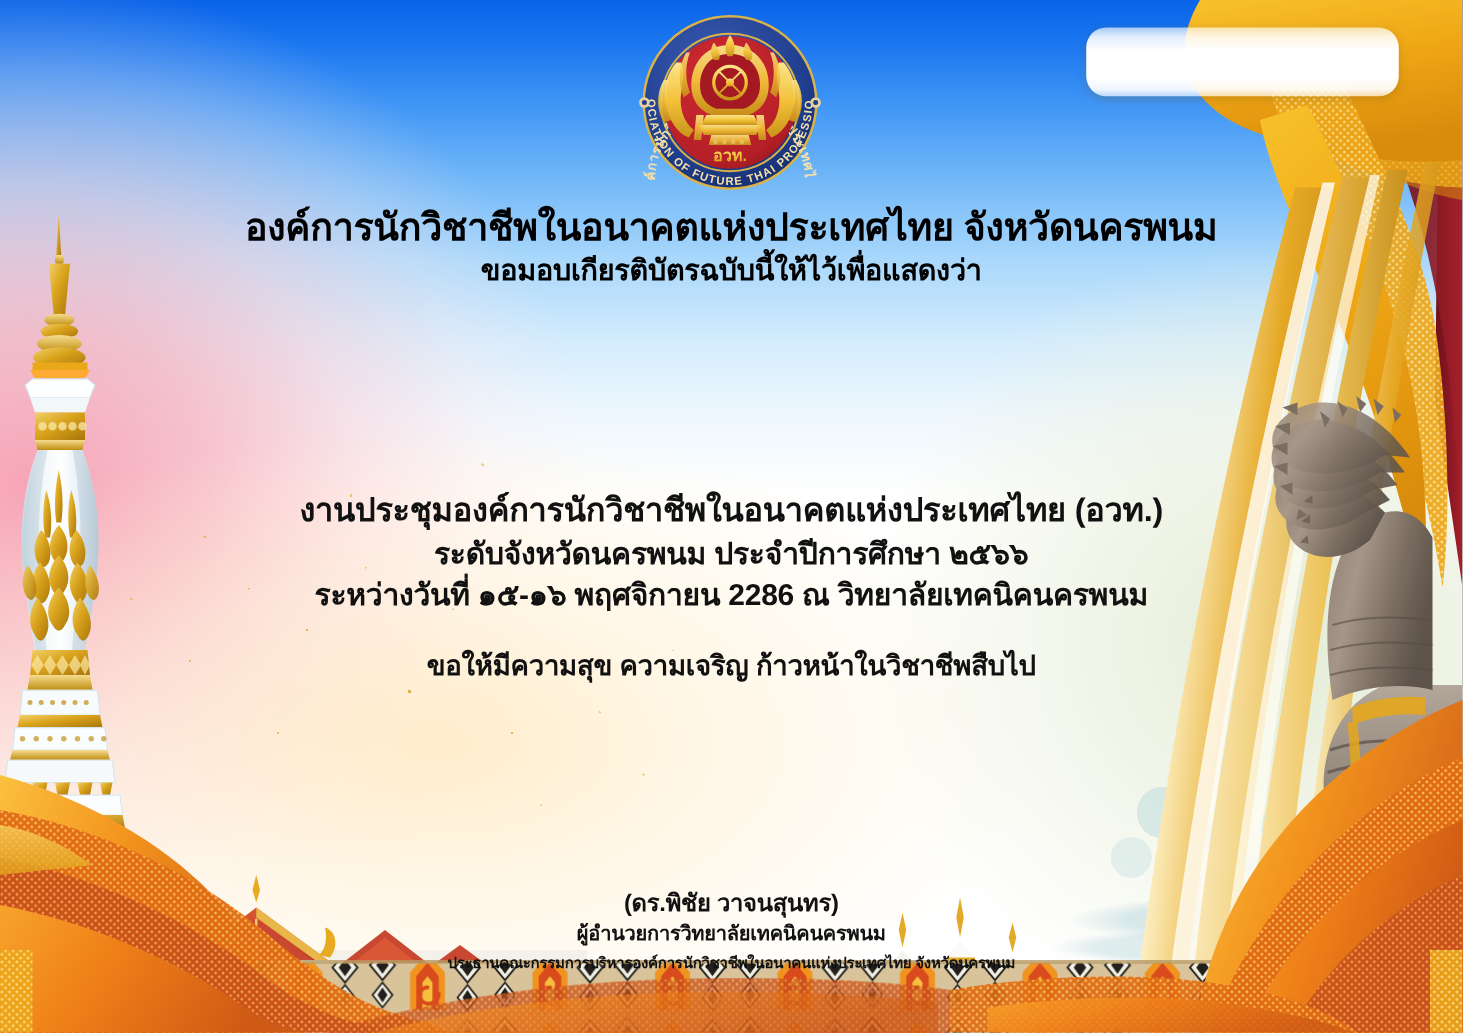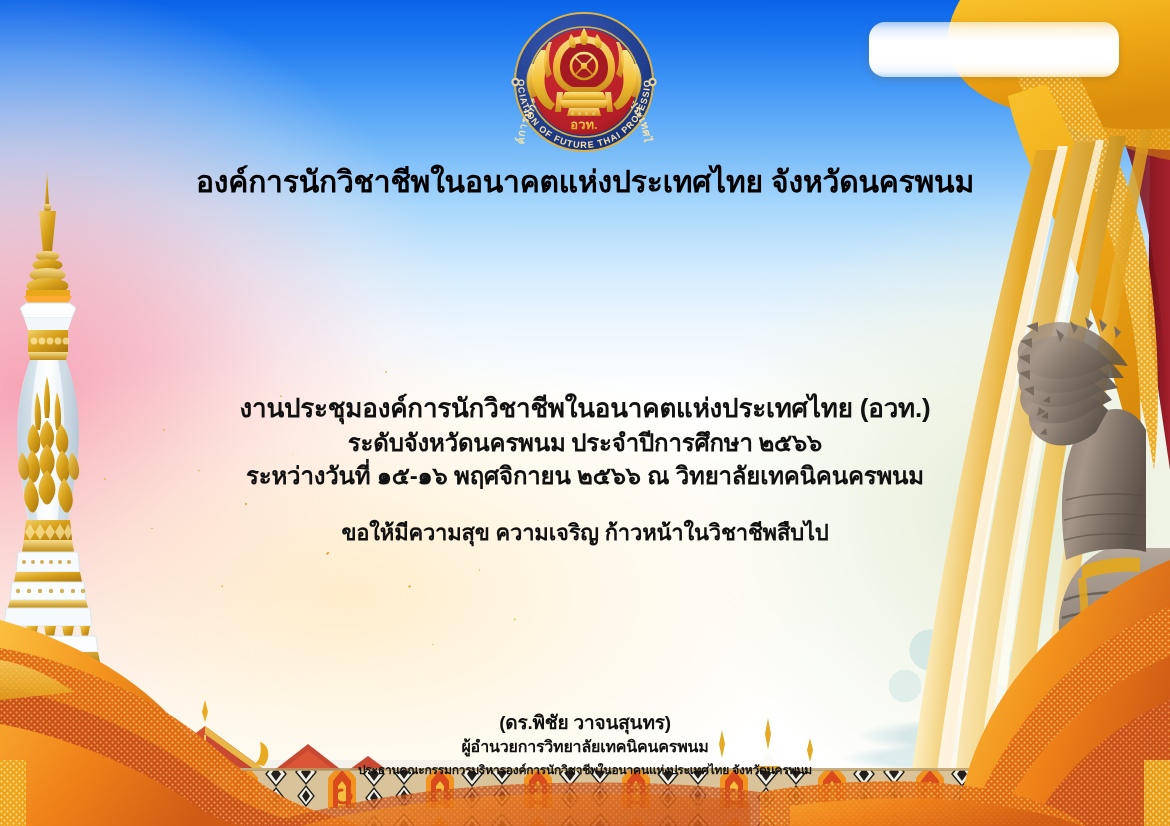--- a/index.html
+++ b/index.html
@@ -122,21 +122,21 @@
         font-family:"Liberation Sans","DejaVu Sans",sans-serif;
         color:#111; font-weight:bold; white-space:nowrap;
         letter-spacing:-.2px; }
 
   .hdr1{ top:158px; font-size:30px; color:#000; }
   .hdr2{ top:198px; font-size:23px; color:#000; }
 
   .recipient{ top:300px; font-size:28px; min-height:34px; }
 
   .body1{ top:387px; font-size:26px; }
-  .body2{ top:423px; font-size:24px;font-family:Liberation Serif, serif; }
+  .body2{ top:423px; font-size:24px; }
   .body3{ top:456px; font-size:24px; }
 
   .wish1{ top:515px; font-size:22px; }
   .wish2{ top:548px; font-size:22px; }
 
   .sig-name{ top:707px; font-size:19px; }
   .sig-pos1{ top:734px; font-size:16px; }
   .sig-pos2{ top:760px; font-size:12px; }
 </style>
 </head>
@@ -635,26 +635,27 @@
       <rect x="84" y="100" width="3" height="3"></rect>
         <rect x="91" y="100" width="3" height="3"></rect>
     </g>
 
     <text x="83" y="117" text-anchor="middle" font-size="13" font-weight="bold" fill="url(#emGold)" font-family="'Liberation Sans','DejaVu Sans',sans-serif">อวท.</text>
   </svg>
 
   <div class="name-plate"></div>
 
   <div class="txt hdr1">องค์การนักวิชาชีพในอนาคตแห่งประเทศไทย จังหวัดนครพนม</div>
+  <div class="txt hdr2">ขอมอบเกียรติบัตรฉบับนี้ให้ไว้เพื่อแสดงว่า</div>
 
   <div class="txt recipient"></div>
 
   <div class="txt body1">งานประชุมองค์การนักวิชาชีพในอนาคตแห่งประเทศไทย (อวท.)</div>
   <div class="txt body2">ระดับจังหวัดนครพนม ประจำปีการศึกษา ๒๕๖๖</div>
-  <div class="txt body3">ระหว่างวันที่ ๑๕-๑๖ พฤศจิกายน ๒๕๖๖  ณ วิทยาลัยเทคนิคนครพนม</div>
+  <div class="txt body3">ระหว่างวันที่ ๑๕-๑๖ พฤศจิกายน 2286  ณ วิทยาลัยเทคนิคนครพนม</div>
 
   <div class="txt wish1">ขอให้มีความสุข ความเจริญ ก้าวหน้าในวิชาชีพสืบไป</div>
 
   <div class="txt sig-pos1">ผู้อำนวยการวิทยาลัยเทคนิคนครพนม</div>
   <div class="txt sig-name">(ดร.พิชัย  วาจนสุนทร)</div>
   <div class="txt sig-pos2">ประธานคณะกรรมการบริหารองค์การนักวิชาชีพในอนาคนแห่งประเทศไทย จังหวัดนครพนม</div>
 
 </div>
 
 </body></html>

